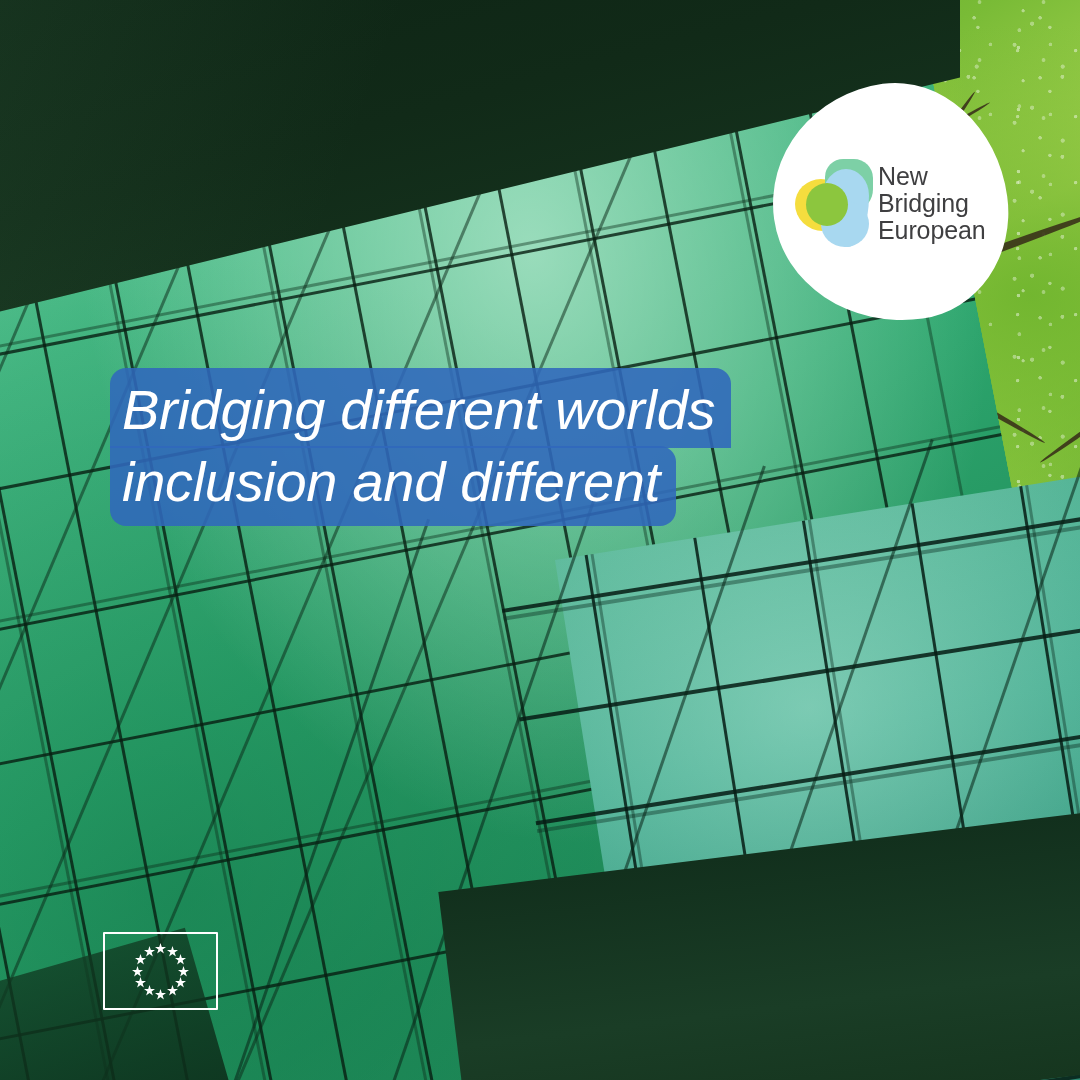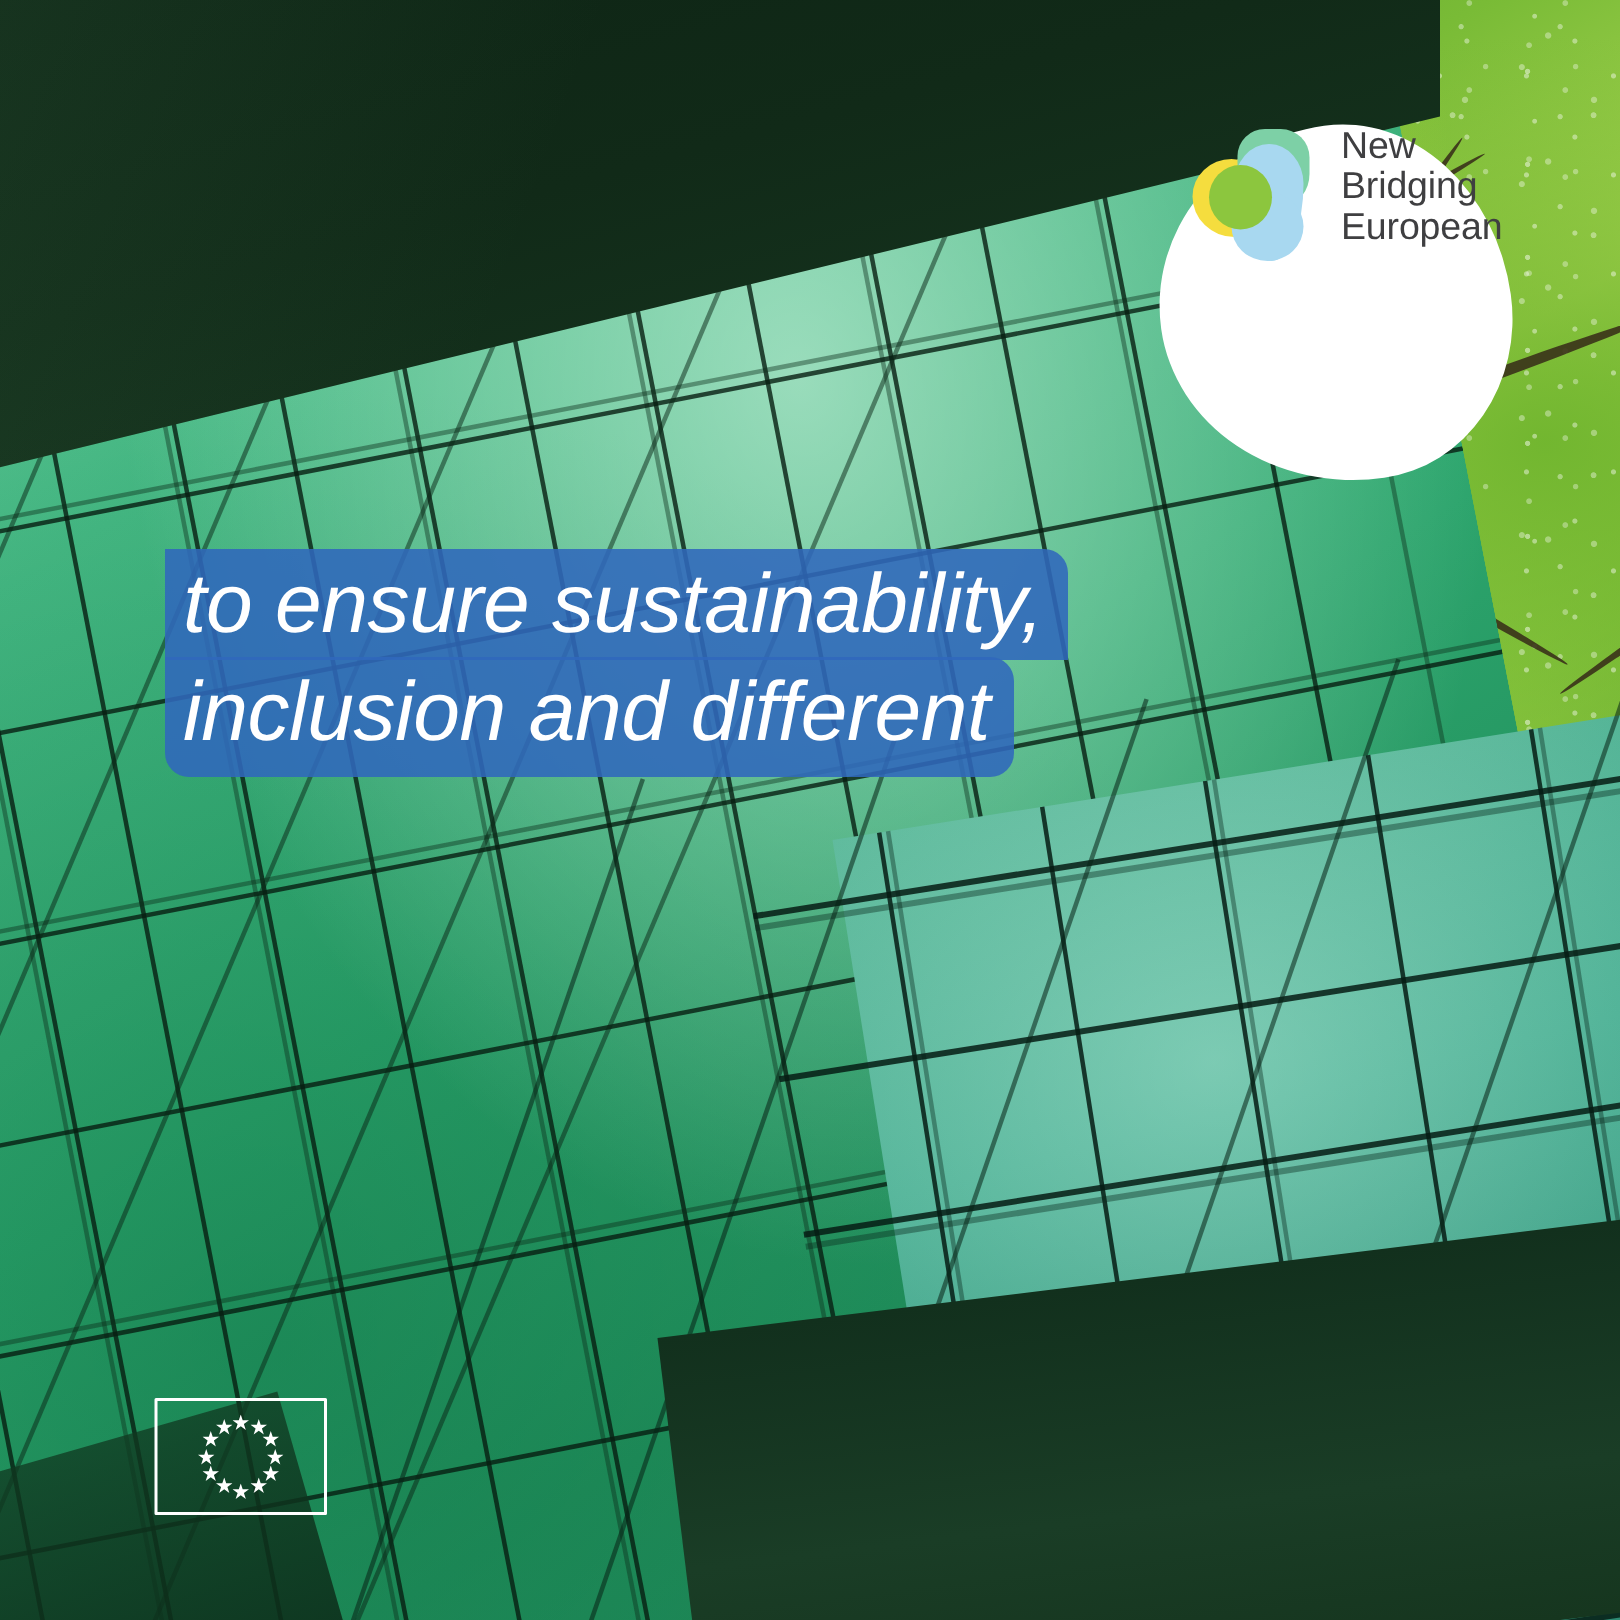--- a/index.html
+++ b/index.html
@@ -104,21 +104,21 @@
 
   
   .neb-logo{
     position:absolute; left:773px; top:84px; width:234px; height:238px;
   }
   .neb-blob{
     position:absolute;inset:0;background:#fff;
     border-radius:54% 46% 43% 57% / 50% 54% 46% 50%;
     transform:rotate(-8deg);
   }
-  .neb-inner{position:absolute;inset:0;display:flex;padding-left:22px;gap:21px;}
+  .neb-inner{position:absolute;inset:0;display:flex;align-items:center;padding-left:22px;gap:5px;}
   .neb-mark{position:relative;width:78px;height:92px;flex:0 0 78px;}
   .neb-mark span{position:absolute;display:block;}
   .blob-yellow{
     left:0;top:22px;width:50px;height:52px;background:#f5dd3e;
     border-radius:52% 48% 44% 56% / 48% 52% 48% 52%;
   }
   .blob-mint{
     left:30px;top:2px;width:48px;height:50px;background:#7dd0a6;
     border-radius:38% 40% 34% 36% / 36% 38% 40% 36%;
   }
@@ -287,21 +287,21 @@
       </div>
       <div class="neb-words">
         <div>New</div>
         <div>Bridging</div>
         <div>European</div>
       </div>
     </div>
   </div>
 
   <div class="headline">
-    <span class="ln l2">to ensure sustainability,</span>
+    <span class="ln l1">Bridging different worlds</span>
     <span class="ln l3">inclusion and different</span>
   </div>
 
   <div class="eu-badge">
     <div class="eu-flag" id="euflag">
         <div class="star" style="left: 50px; top: 8.5px;">
           <svg viewBox="0 0 11 11">
             <path d="M5.5 0 L6.8 3.9 L11 3.9 L7.6 6.4 L8.9 10.4 L5.5 7.9 L2.1 10.4 L3.4 6.4 L0 3.9 L4.2 3.9 Z"></path>
           </svg>
         </div>

